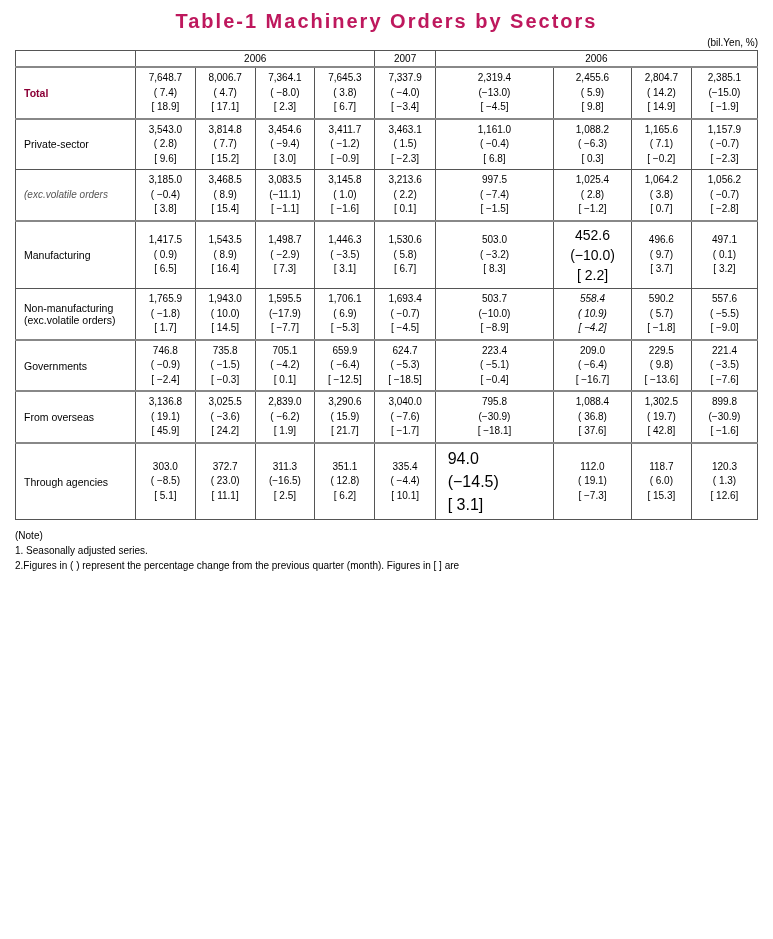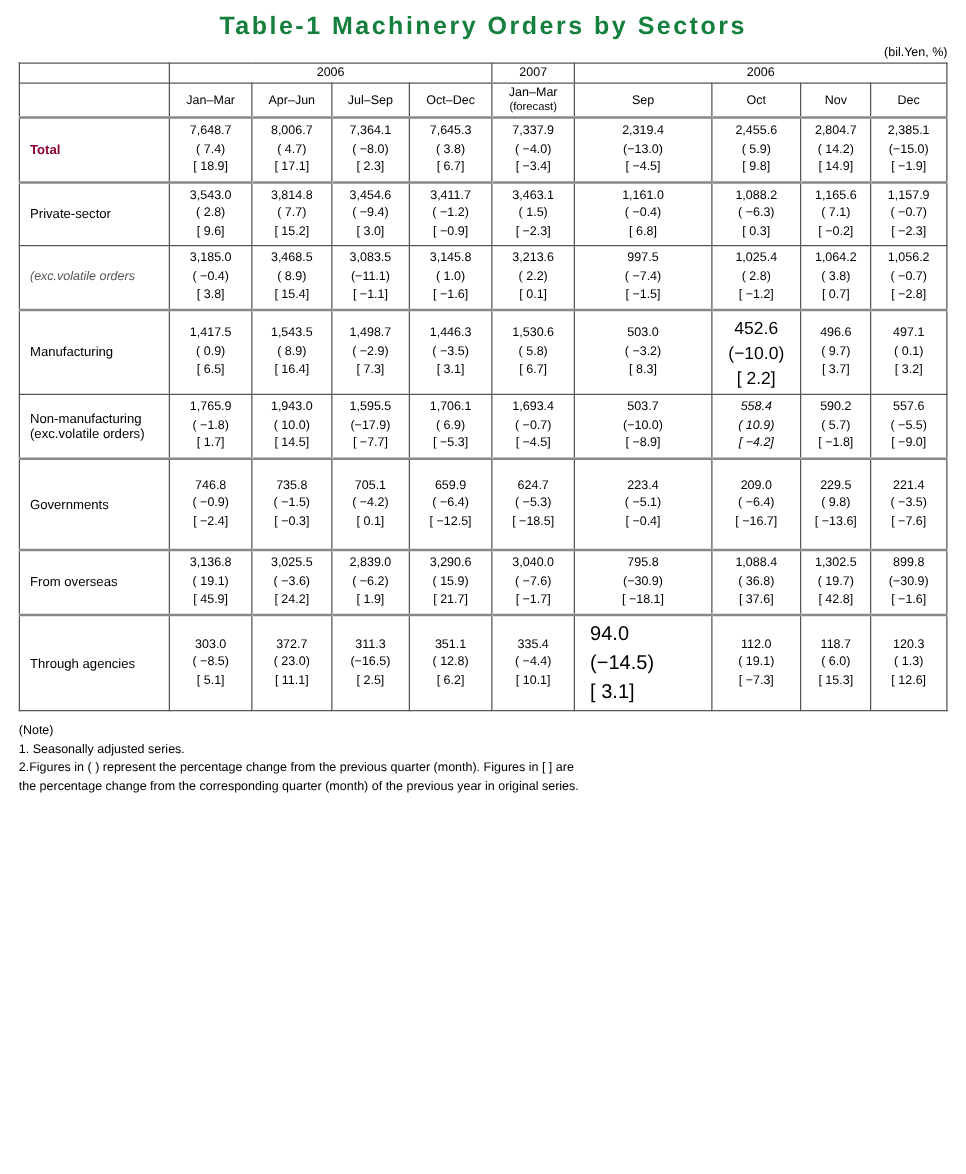--- a/index.html
+++ b/index.html
@@ -12,21 +12,21 @@
     }
     .page {
       width: 773px;
       padding: 10px 15px 15px 15px;
       background: #fff;
     }
     h1 {
       text-align: center;
       font-size: 20px;
       font-weight: bold;
-      color: #15803d;
+      color: #be185d;
       margin-bottom: 4px;
       letter-spacing: 2px;
     }
     .unit {
       text-align: right;
       font-size: 10px;
       color: #000;
       margin-bottom: 2px;
     }
     table {
@@ -62,32 +62,20 @@
   <h1>Table-1  Machinery  Orders  by  Sectors</h1>
   <div class="unit">(bil.Yen, %)</div>
 
   <table>
     <thead>
       <tr class="header-row">
         <th style="width:120px;"></th>
         <th colspan="4" style="border-bottom:none;">2006</th>
         <th style="border-bottom:none;">2007</th>
         <th colspan="4" style="border-bottom:none;">2006</th>
-      </tr>
-      <tr class="header-row">
-        <th></th>
-        <th>Jan–Mar</th>
-        <th>Apr–Jun</th>
-        <th>Jul–Sep</th>
-        <th>Oct–Dec</th>
-        <th>Jan–Mar<br><span style="font-size:9px;">(forecast)</span></th>
-        <th>Sep</th>
-        <th>Oct</th>
-        <th>Nov</th>
-        <th>Dec</th>
       </tr>
     </thead>
     <tbody id="table-body">
     <tr>
           <td style="text-align: left; padding: 4px 4px 4px 8px; vertical-align: middle; font-size: 10.5px; border-top: 2px solid rgb(136, 136, 136); color: rgb(139, 0, 55); font-weight: bold;">Total</td>
           <td style="text-align: center; vertical-align: middle; font-size: 10px; line-height: 1.45; padding: 3px 2px; white-space: pre-line; border-top: 2px solid rgb(136, 136, 136);">7,648.7
 ( 7.4)
 [ 18.9]</td>
           <td style="text-align: center; vertical-align: middle; font-size: 10px; line-height: 1.45; padding: 3px 2px; white-space: pre-line; border-top: 2px solid rgb(136, 136, 136);">8,006.7
 ( 4.7)
@@ -239,21 +227,21 @@
           <td style="text-align: left; padding: 4px 4px 4px 8px; vertical-align: middle; font-size: 10.5px; border-top: 2px solid rgb(136, 136, 136);">Governments</td>
           <td style="text-align: center; vertical-align: middle; font-size: 10px; line-height: 1.45; padding: 3px 2px; white-space: pre-line; border-top: 2px solid rgb(136, 136, 136);">746.8
 ( −0.9)
 [ −2.4]</td>
           <td style="text-align: center; vertical-align: middle; font-size: 10px; line-height: 1.45; padding: 3px 2px; white-space: pre-line; border-top: 2px solid rgb(136, 136, 136);">735.8
 ( −1.5)
 [ −0.3]</td>
           <td style="text-align: center; vertical-align: middle; font-size: 10px; line-height: 1.45; padding: 3px 2px; white-space: pre-line; border-top: 2px solid rgb(136, 136, 136);">705.1
 ( −4.2)
 [ 0.1]</td>
-          <td style="text-align: center; vertical-align: middle; font-size: 10px; line-height: 1.45; padding: 14px 2px; white-space: pre-line; border-top: 2px solid rgb(136, 136, 136);">659.9
+          <td style="text-align: center; vertical-align: middle; font-size: 10px; line-height: 1.45; padding: 3px 2px; white-space: pre-line; border-top: 2px solid rgb(136, 136, 136);">659.9
 ( −6.4)
 [ −12.5]</td>
           <td style="text-align: center; vertical-align: middle; font-size: 10px; line-height: 1.45; padding: 3px 2px; white-space: pre-line; border-top: 2px solid rgb(136, 136, 136);">624.7
 ( −5.3)
 [ −18.5]</td>
           <td style="text-align: center; vertical-align: middle; font-size: 10px; line-height: 1.45; padding: 3px 2px; white-space: pre-line; border-top: 2px solid rgb(136, 136, 136);">223.4
 ( −5.1)
 [ −0.4]</td>
           <td style="text-align: center; vertical-align: middle; font-size: 10px; line-height: 1.45; padding: 3px 2px; white-space: pre-line; border-top: 2px solid rgb(136, 136, 136);">209.0
 ( −6.4)
@@ -325,15 +313,14 @@
 ( 1.3)
 [ 12.6]</td>
         </tr>
       </tbody>
   </table>
 
   <div class="notes">
     <div>(Note)</div>
     <div>1. Seasonally adjusted series.</div>
     <div>2.Figures in ( ) represent the percentage change from the previous quarter (month). Figures in [ ] are</div>
-    <div>   the percentage change from the corresponding quarter (month) of the previous year in original series.</div>
   </div>
 </div>
 
 </body></html>

